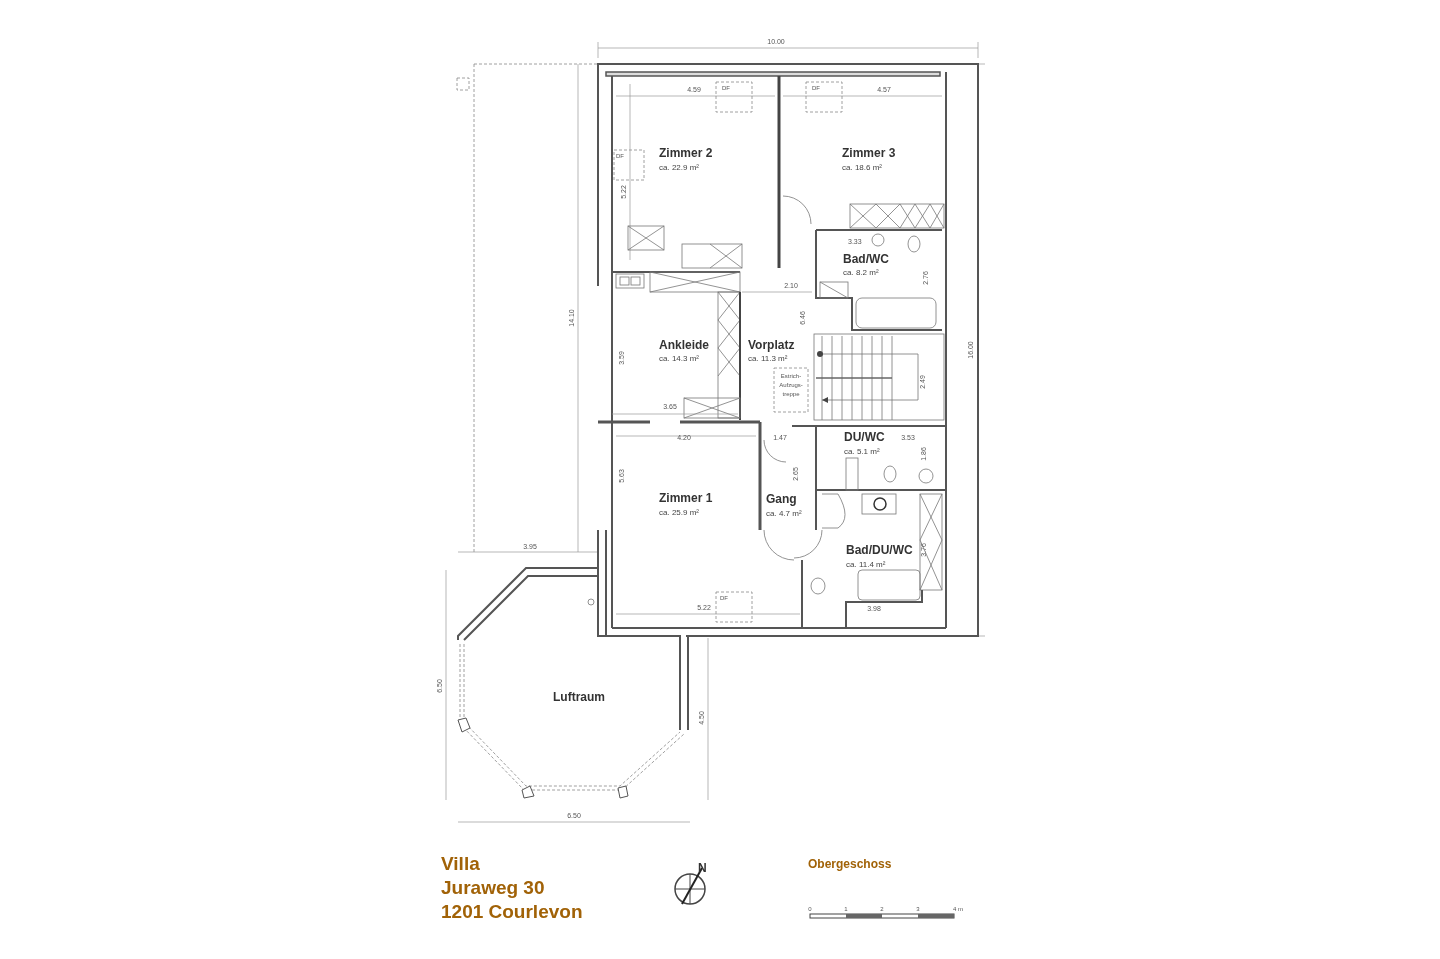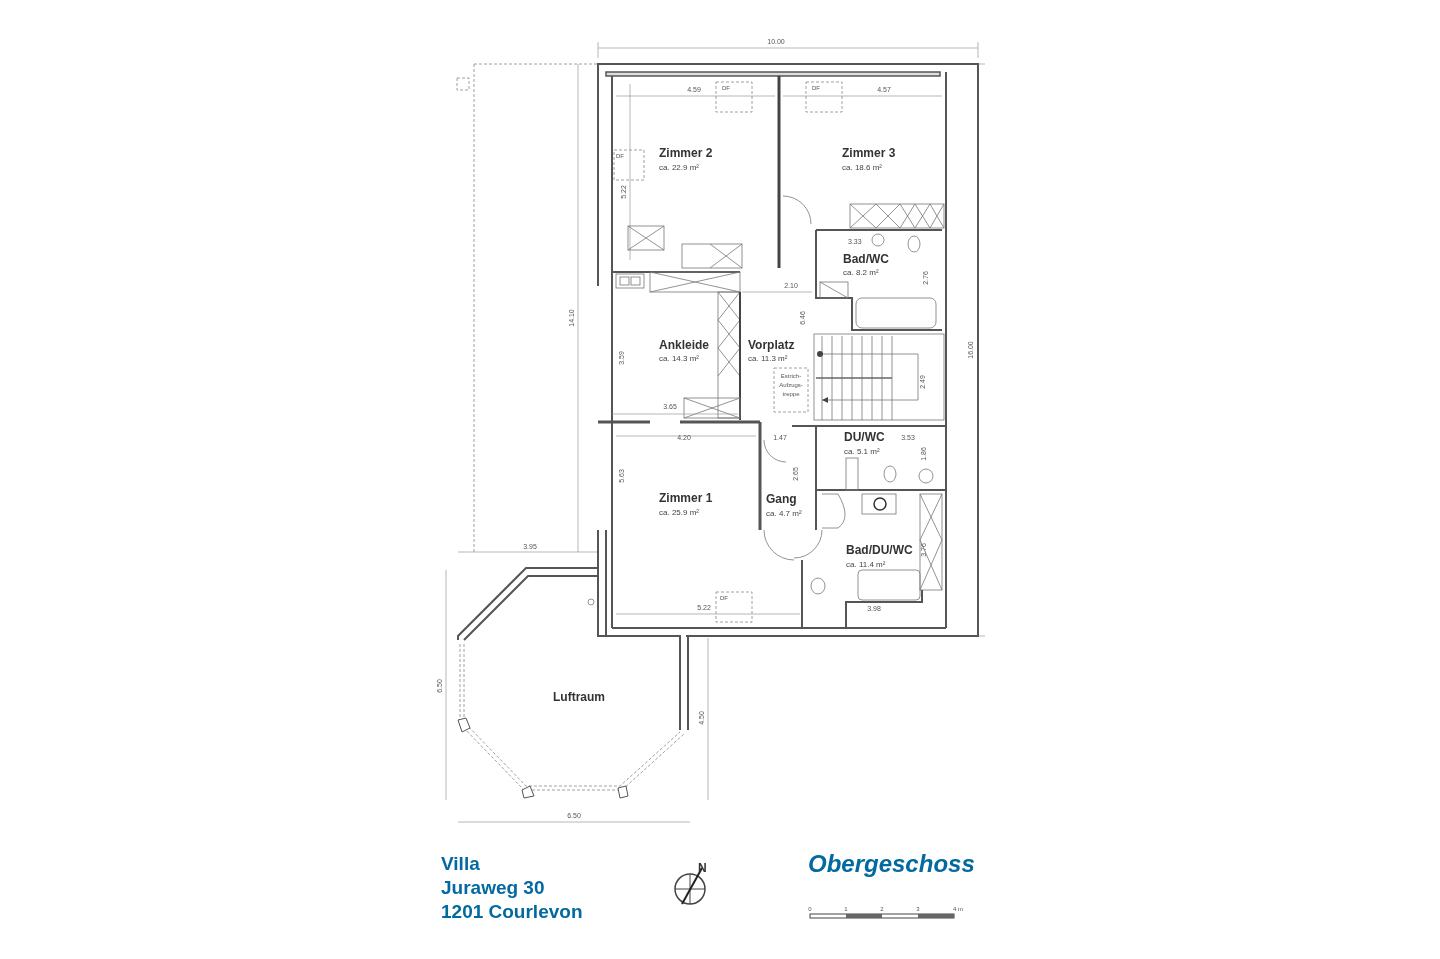--- a/index.html
+++ b/index.html
@@ -7,21 +7,21 @@
   svg { position: absolute; left: 0; top: 0; }
   .room-name { font-family: "Liberation Sans", sans-serif; font-weight: bold; font-size: 12px; fill: #333; }
   .room-area { font-family: "Liberation Sans", sans-serif; font-size: 8px; fill: #444; }
   .dim { font-family: "Liberation Sans", sans-serif; font-size: 7px; fill: #555; }
   .small { font-family: "Liberation Sans", sans-serif; font-size: 6px; fill: #555; }
   .wall { fill: none; stroke: #555; stroke-width: 2; }
   .wall-thick { fill: none; stroke: #444; stroke-width: 3; }
   .thin { fill: none; stroke: #777; stroke-width: 0.8; }
   .dash { fill: none; stroke: #888; stroke-width: 0.8; stroke-dasharray: 3 2; }
   .dimline { fill: none; stroke: #999; stroke-width: 0.7; }
-  .title-block { position: absolute; font-family: "Liberation Sans", sans-serif; font-weight: bold; color: #0369a1; font-size: 19px; line-height: 24px; }
+  .title-block { position: absolute; font-family: "Liberation Sans", sans-serif; font-weight: bold; color: #a16207; font-size: 19px; line-height: 24px; }
 </style>
 </head>
 <body>
 
 <svg width="1440" height="959" viewBox="0 0 1440 959">
 
   <g>
     <line x1="598" y1="48" x2="978" y2="48" class="dimline"></line>
     <line x1="598" y1="42" x2="598" y2="58" class="dimline"></line>
     <line x1="978" y1="42" x2="978" y2="58" class="dimline"></line>
@@ -267,13 +267,13 @@
   <text x="918" y="911" class="small" text-anchor="middle">3</text>
   <text x="958" y="911" class="small" text-anchor="middle">4 m</text>
 </svg>
 
 <div class="title-block" style="left:441px; top:852px;">
   <div>Villa</div>
   <div>Juraweg 30</div>
   <div>1201 Courlevon</div>
 </div>
 
-<div class="title-block" style="left:808px; top:852px; font-size:24px;font-style:italic;">Obergeschoss</div>
+<div class="title-block" style="left:808px; top:852px; font-size:12px;">Obergeschoss</div>
 
 </body></html>

